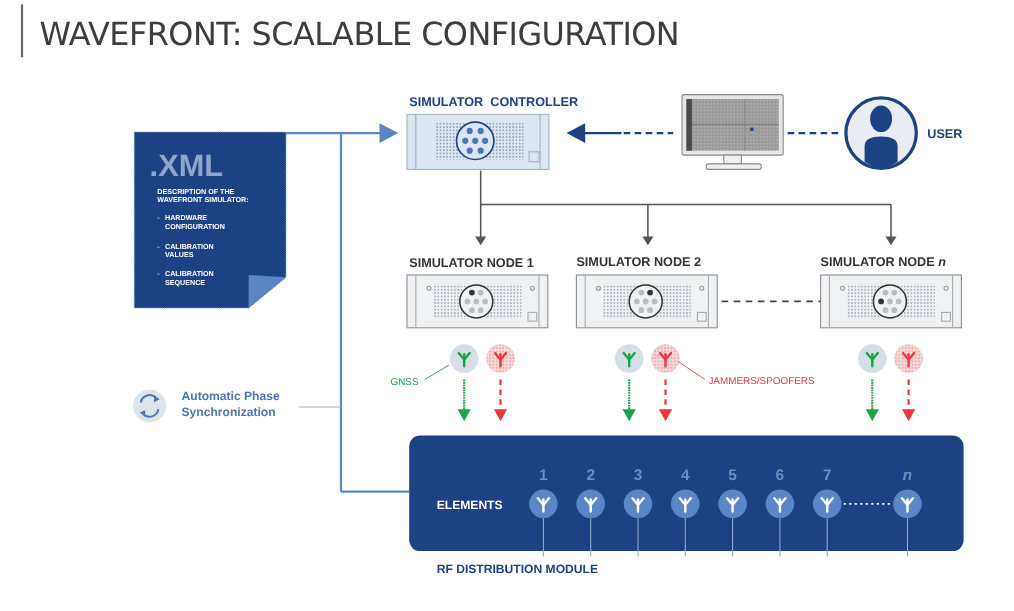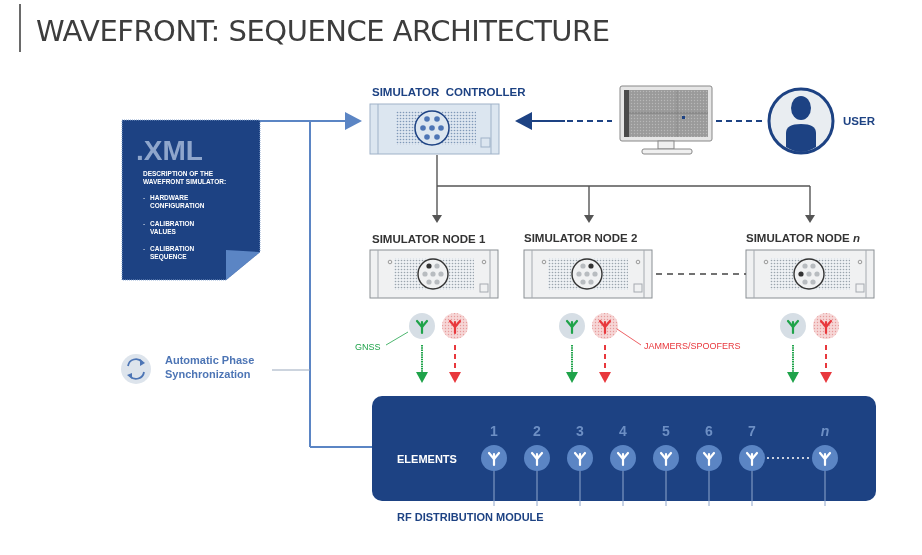--- a/index.html
+++ b/index.html
@@ -6,21 +6,21 @@
   body { width:922px; height:555px; position:relative; overflow:hidden; font-family:"Liberation Sans", sans-serif; }
   .title-bar { position:absolute; left:19px; top:4px; width:2px; height:48px; background:#6a6a6a; }
   .page-title { position:absolute; left:36px; top:14px; font-family:"DejaVu Sans", sans-serif; font-size:29px; color:#3d3d3d; letter-spacing:-0.5px; white-space:nowrap; }
   svg.diagram { position:absolute; left:0; top:0; }
   .lbl { font-family:"Liberation Sans", sans-serif; font-weight:bold; }
 </style>
 </head>
 <body>
 
 <div class="title-bar"></div>
-<div class="page-title">WAVEFRONT: SEQUENCE ARCHITECTURE</div>
+<div class="page-title">WAVEFRONT: SCALABLE CONFIGURATION</div>
 
 <svg class="diagram" width="922" height="555" viewBox="0 0 922 555">
   <defs>
     <pattern id="mesh" width="3" height="3" patternUnits="userSpaceOnUse">
       <rect width="3" height="3" fill="#eef1f4"></rect>
       <circle cx="1.5" cy="1.5" r="0.8" fill="#9aa4ad"></circle>
     </pattern>
     <pattern id="mesh-blue" width="3" height="3" patternUnits="userSpaceOnUse">
       <rect width="3" height="3" fill="#dde6f0"></rect>
       <circle cx="1.5" cy="1.5" r="0.8" fill="#7f98b8"></circle>

